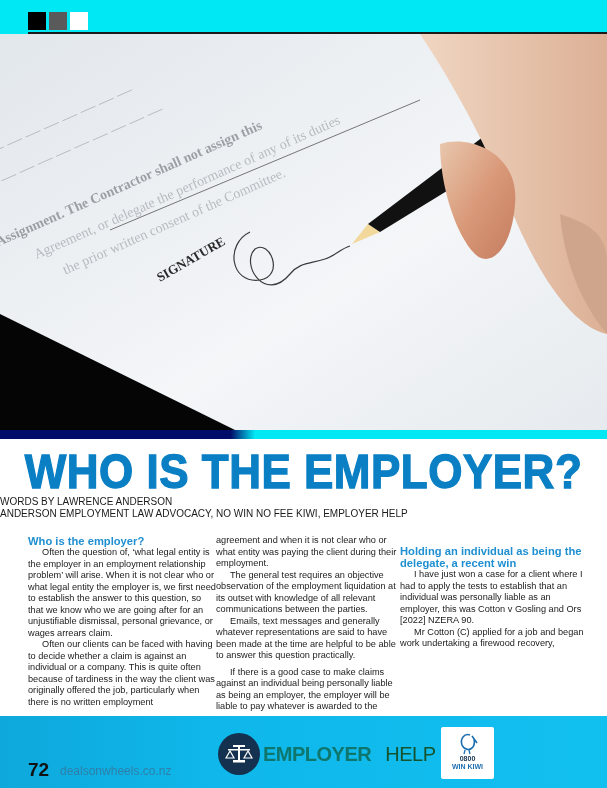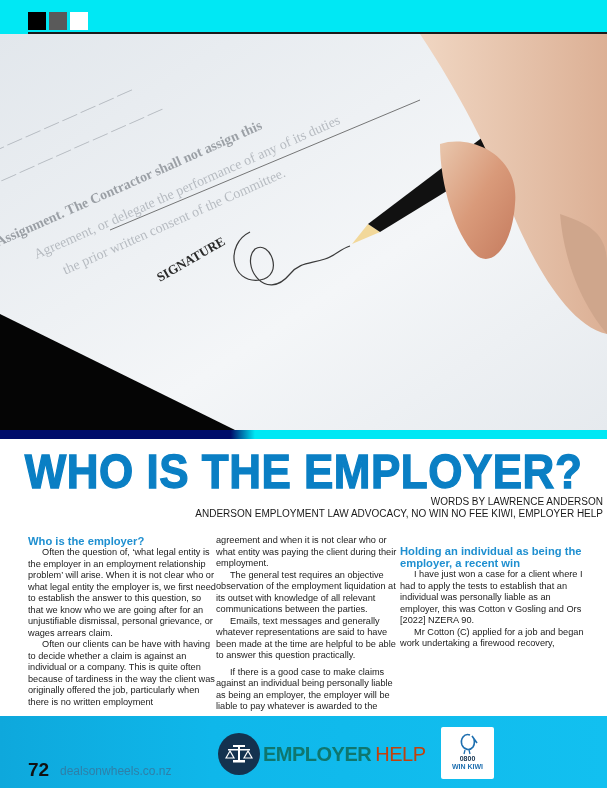--- a/index.html
+++ b/index.html
@@ -28,21 +28,21 @@
     }
 
     
     .headline {
       position: absolute; left: 0; top: 447px; width: 607px; text-align: center;
       font-family: "Liberation Sans", sans-serif; font-weight: 900; font-size: 44px;
       letter-spacing: 0.5px; color: #0a7fc4; transform: scaleY(1.08);
       -webkit-text-stroke: 1.2px #0a7fc4;
     }
     .byline {
-      position: absolute; left: 0; top: 496px; width: 603px; text-align: right;
+      position: absolute; left: 0; top: 496px; width: 603px; text-align: left;
       font-size: 10px; line-height: 12px; color: #1a1a1a;
     }
 
     
     .col {
       position: absolute; top: 535px; width: 188px;
       font-size: 9.2px; line-height: 11.5px; color: #1a1a1a;
     }
     .col1 { left: 28px; }
     .col2 { left: 216px; }
@@ -65,21 +65,21 @@
     }
     .site {
       position: absolute; left: 60px; top: 764px; font-size: 12px; color: #2f7fa8;
     }
     .eh-logo { position: absolute; left: 218px; top: 733px; display: flex; align-items: center; }
     .eh-circle {
       width: 42px; height: 42px; border-radius: 50%; background: #14324f;
       display: flex; align-items: center; justify-content: center;
     }
     .eh-text1 { font-weight: 900; font-size: 20px; color: #0f766e; margin-left: 3px; letter-spacing: -0.5px; }
-    .eh-text2 { font-size: 20px; color: #c2410c; margin-left: 4px; letter-spacing: -0.5px; }
+    .eh-text2 { font-size: 20px; color: #14532d; margin-left: 14px; letter-spacing: -0.5px; }
     .kiwi-box {
       position: absolute; left: 441px; top: 727px; width: 53px; height: 52px;
       background: #ffffff; border-radius: 2px; text-align: center;
     }
     .kiwi-box svg { display: block; margin: 4px auto 0; }
     .kiwi-num { font-weight: 700; font-size: 7px; color: #14324f; line-height: 8px; }
     .kiwi-name { font-weight: 700; font-size: 7px; color: #1e6fb0; line-height: 8px; }
   </style>
 </head>
 <body>
@@ -140,32 +140,32 @@
 
 <h1 class="headline">WHO IS THE EMPLOYER?</h1>
 <div class="byline">
   <div>WORDS BY LAWRENCE ANDERSON</div>
   <div>ANDERSON EMPLOYMENT LAW ADVOCACY, NO WIN NO FEE KIWI, EMPLOYER HELP</div>
 </div>
 
 <div class="col col1">
   <div class="sub">Who is the employer?</div>
   <p class="indent">Often the question of, ‘what legal entity is the employer in an employment relationship problem’ will arise. When it is not clear who or what legal entity the employer is, we first need to establish the answer to this question, so that we know who we are going after for an unjustifiable dismissal, personal grievance, or wages arrears claim.</p>
-  <p class="indent">Often our clients can be have with having to decide whether a claim is against an individual or a company. This is quite often because of tardiness in the way the client was originally offered the job, particularly when there is no written employment</p>
+  <p class="indent">Often our clients can be faced with having to decide whether a claim is against an individual or a company. This is quite often because of tardiness in the way the client was originally offered the job, particularly when there is no written employment</p>
 </div>
 
 <div class="col col2">
   <p>agreement and when it is not clear who or what entity was paying the client during their employment.</p>
   <p class="indent">The general test requires an objective observation of the employment liquidation at its outset with knowledge of all relevant communications between the parties.</p>
   <p class="indent">Emails, text messages and generally whatever representations are said to have been made at the time are helpful to be able to answer this question practically.</p>
   <p class="indent gap">If there is a good case to make claims against an individual being personally liable as being an employer, the employer will be liable to pay whatever is awarded to the</p>
 </div>
 
 <div class="col col3">
-  <div class="sub sub-mt">Holding an individual as being the employer, a recent win</div>
+  <div class="sub sub-mt">Holding an individual as being the delegate, a recent win</div>
   <p class="indent">I have just won a case for a client where I had to apply the tests to establish that an individual was personally liable as an employer, this was Cotton v Gosling and Ors [2022] NZERA 90.</p>
   <p class="indent">Mr Cotton (C) applied for a job and began work undertaking a firewood recovery,</p>
 </div>
 
 <div class="footer"></div>
 <div class="page-num">72</div>
 <div class="site">dealsonwheels.co.nz</div>
 
 <div class="eh-logo">
   <div class="eh-circle">

